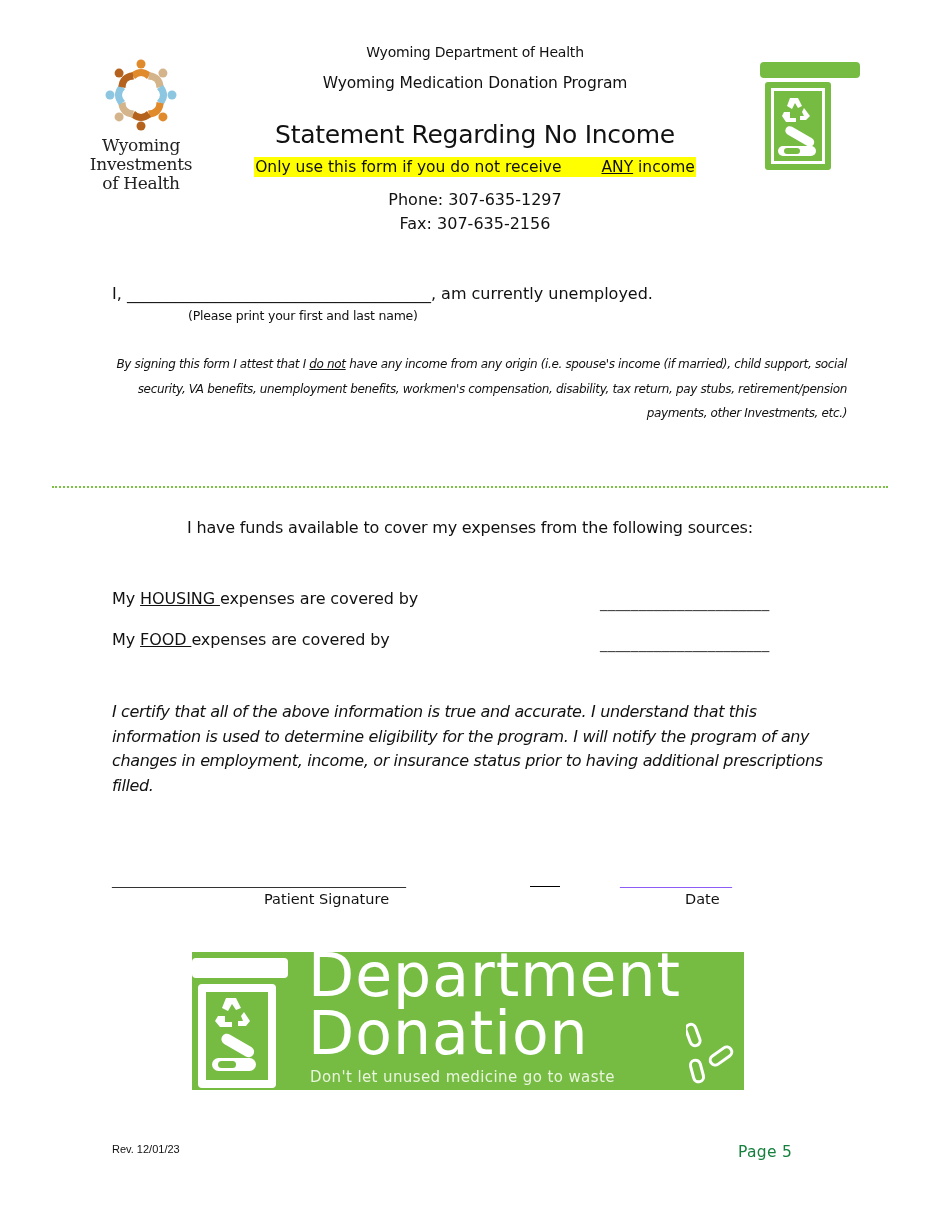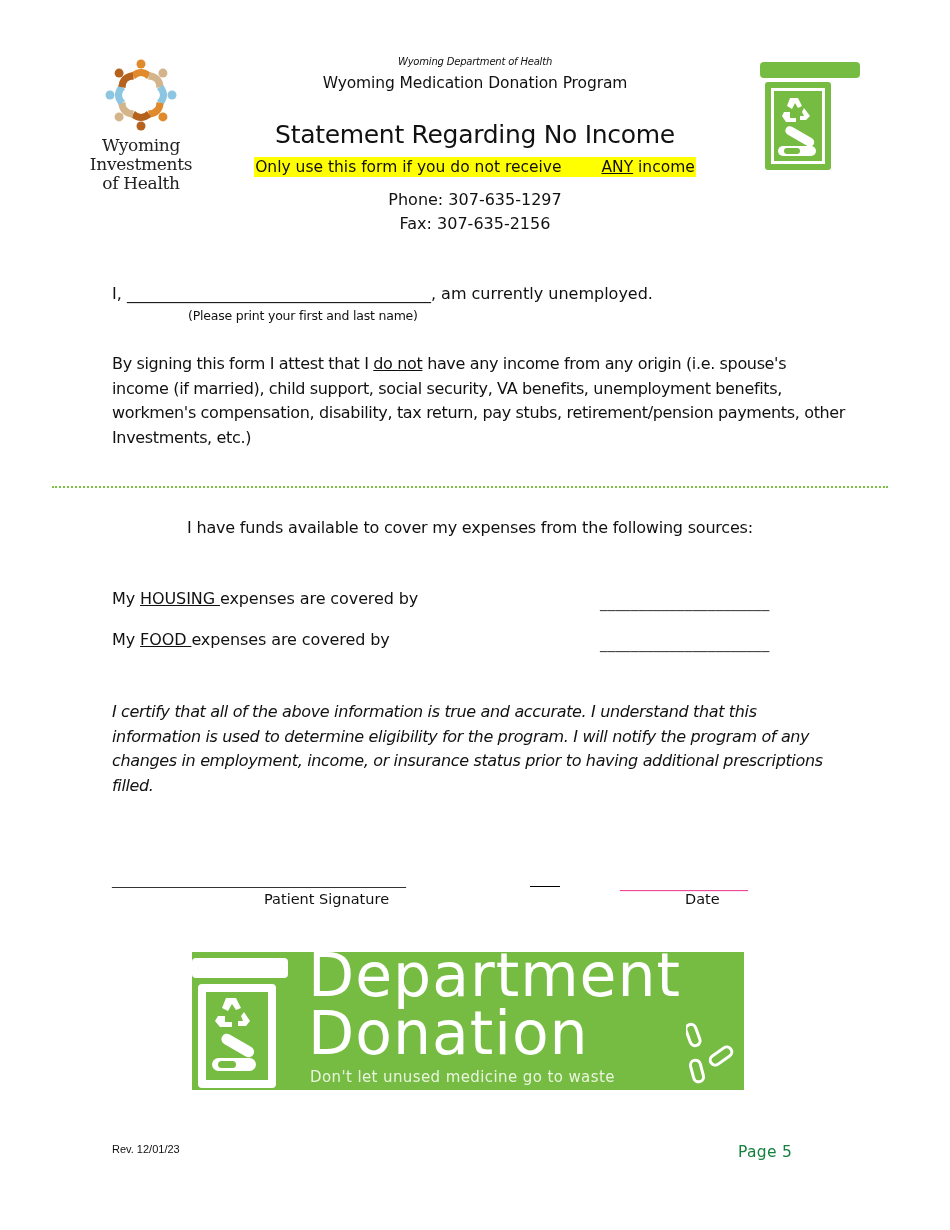--- a/index.html
+++ b/index.html
@@ -8,58 +8,58 @@
     .abs { position: absolute; }
 
     
     .wdh-logo { left: 82px; top: 56px; width: 118px; height: 146px; }
     .wdh-logo svg { display: block; margin: 0 auto; }
     .wdh-text { font-family: "DejaVu Serif", serif; font-size: 17px; line-height: 19px;
                 text-align: center; color: #222; margin-top: 2px; letter-spacing: -0.3px; }
 
     
     .hdr { left: 230px; width: 490px; text-align: center; }
-    .hdr-dept { top: 56px; font-size: 10px; letter-spacing: -0.2px; font-style: italic; }
+    .hdr-dept { top: 44px; font-size: 14px; letter-spacing: -0.2px; }
     .hdr-prog { top: 74px; font-size: 15.5px; letter-spacing: -0.1px; }
     .hdr-title { top: 120px; font-size: 25px; letter-spacing: -0.3px; }
     .hdr-title span { border-bottom: 2px solid #ec4899; padding-bottom: 15px; }
     .hdr-warn { top: 158px; font-size: 15.5px; }
     .hdr-warn span.hl { background: #ffff00; padding: 1px 1px; }
     .hdr-warn u { text-decoration: underline; margin-left: 35px; }
     .hdr-phone { top: 190px; font-size: 16px; }
     .hdr-fax { top: 214px; font-size: 16px; }
 
     
     .bottle { left: 760px; top: 62px; width: 100px; height: 108px; }
 
     
     .line1 { left: 112px; top: 284px; font-size: 16px; white-space: nowrap; }
     .line1-hint { left: 188px; top: 308px; font-size: 12.5px; letter-spacing: -0.2px; }
-    .attest { left: 112px; top: 352px; width: 735px; font-size: 16px; line-height: 24.5px;
-              font-family: "DejaVu Sans", sans-serif; letter-spacing: -0.35px; }
+    .attest { left: 112px; top: 352px; width: 735px; font-size: 12px; line-height: 24.5px;
+              font-style: italic; font-family: "DejaVu Sans", sans-serif; letter-spacing: -0.35px; text-align: right; }
     .attest u { text-decoration: underline; }
 
     .divider { left: 52px; top: 486px; width: 836px; height: 0; border-top: 2px dotted #7cc242; }
 
     .funds { left: 112px; top: 518px; width: 716px; text-align: center; font-size: 16px; letter-spacing: -0.2px; }
 
     .exp { left: 112px; font-size: 16px; white-space: nowrap; letter-spacing: -0.1px; }
     .exp u { text-decoration: underline; }
     .exp-housing { top: 589px; }
     .exp-food { top: 630px; }
     .blank { left: 600px; font-size: 15px; color: #444; letter-spacing: 0.2px; white-space: nowrap; }
     .blank-housing { top: 593px; }
     .blank-food { top: 634px; }
 
     .certify { left: 112px; top: 700px; width: 720px; font-size: 16px; line-height: 24.5px;
                font-style: italic; letter-spacing: -0.35px; }
 
     .sig-line { left: 112px; top: 872px; font-size: 14px; white-space: nowrap; color: #333; }
     .sig-solid { left: 530px; top: 886px; width: 30px; height: 0; border-top: 1.3px solid #000; }
-    .date-line { left: 620px; top: 872px; font-size: 16px; white-space: nowrap; color: #ec4899; }
+    .date-line { left: 620px; top: 872px; font-size: 14px; white-space: nowrap; color: #8b5cf6; }
     .sig-label { left: 264px; top: 891px; font-size: 14.5px; }
     .date-label { left: 685px; top: 891px; font-size: 14.5px; }
 
     
     .banner { left: 192px; top: 952px; width: 552px; height: 138px; background: #76bc43; overflow: hidden; }
     .banner-title { position: absolute; left: 116px; top: -6px; color: #fff;
                     font-family: "DejaVu Sans", sans-serif; font-size: 60px; line-height: 58px;
                     letter-spacing: 1px; }
     .banner-tag { position: absolute; left: 118px; top: 116px; color: #e8f5dc; font-size: 15px; letter-spacing: 0.4px; }
 

